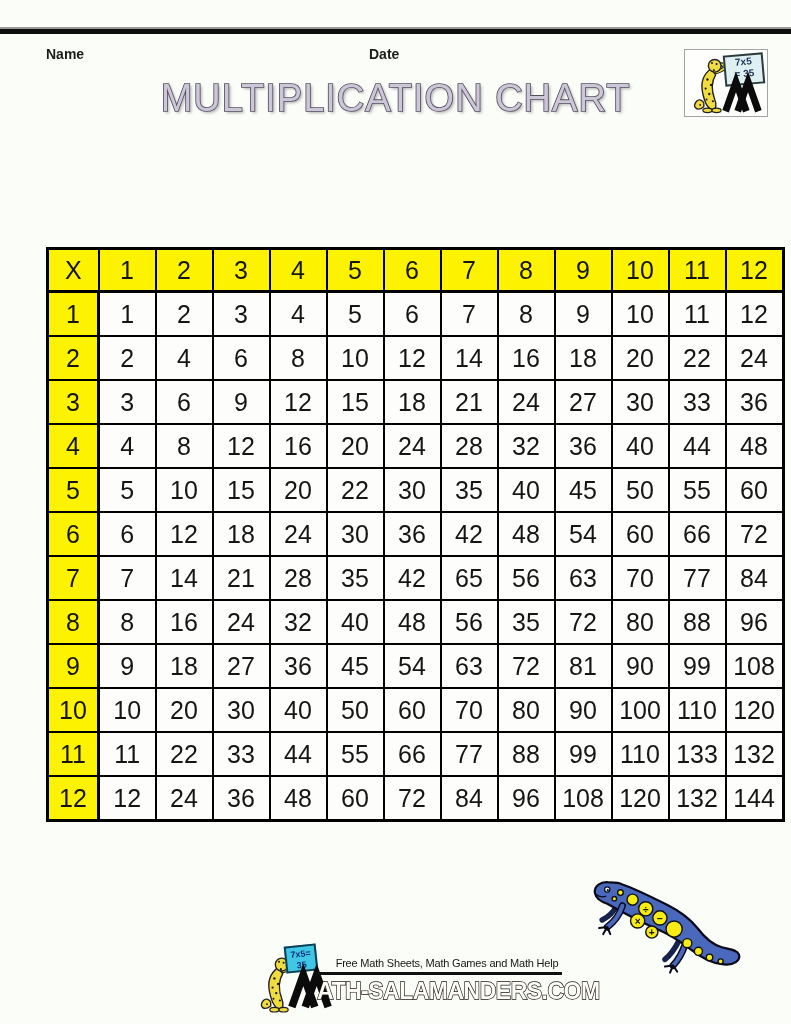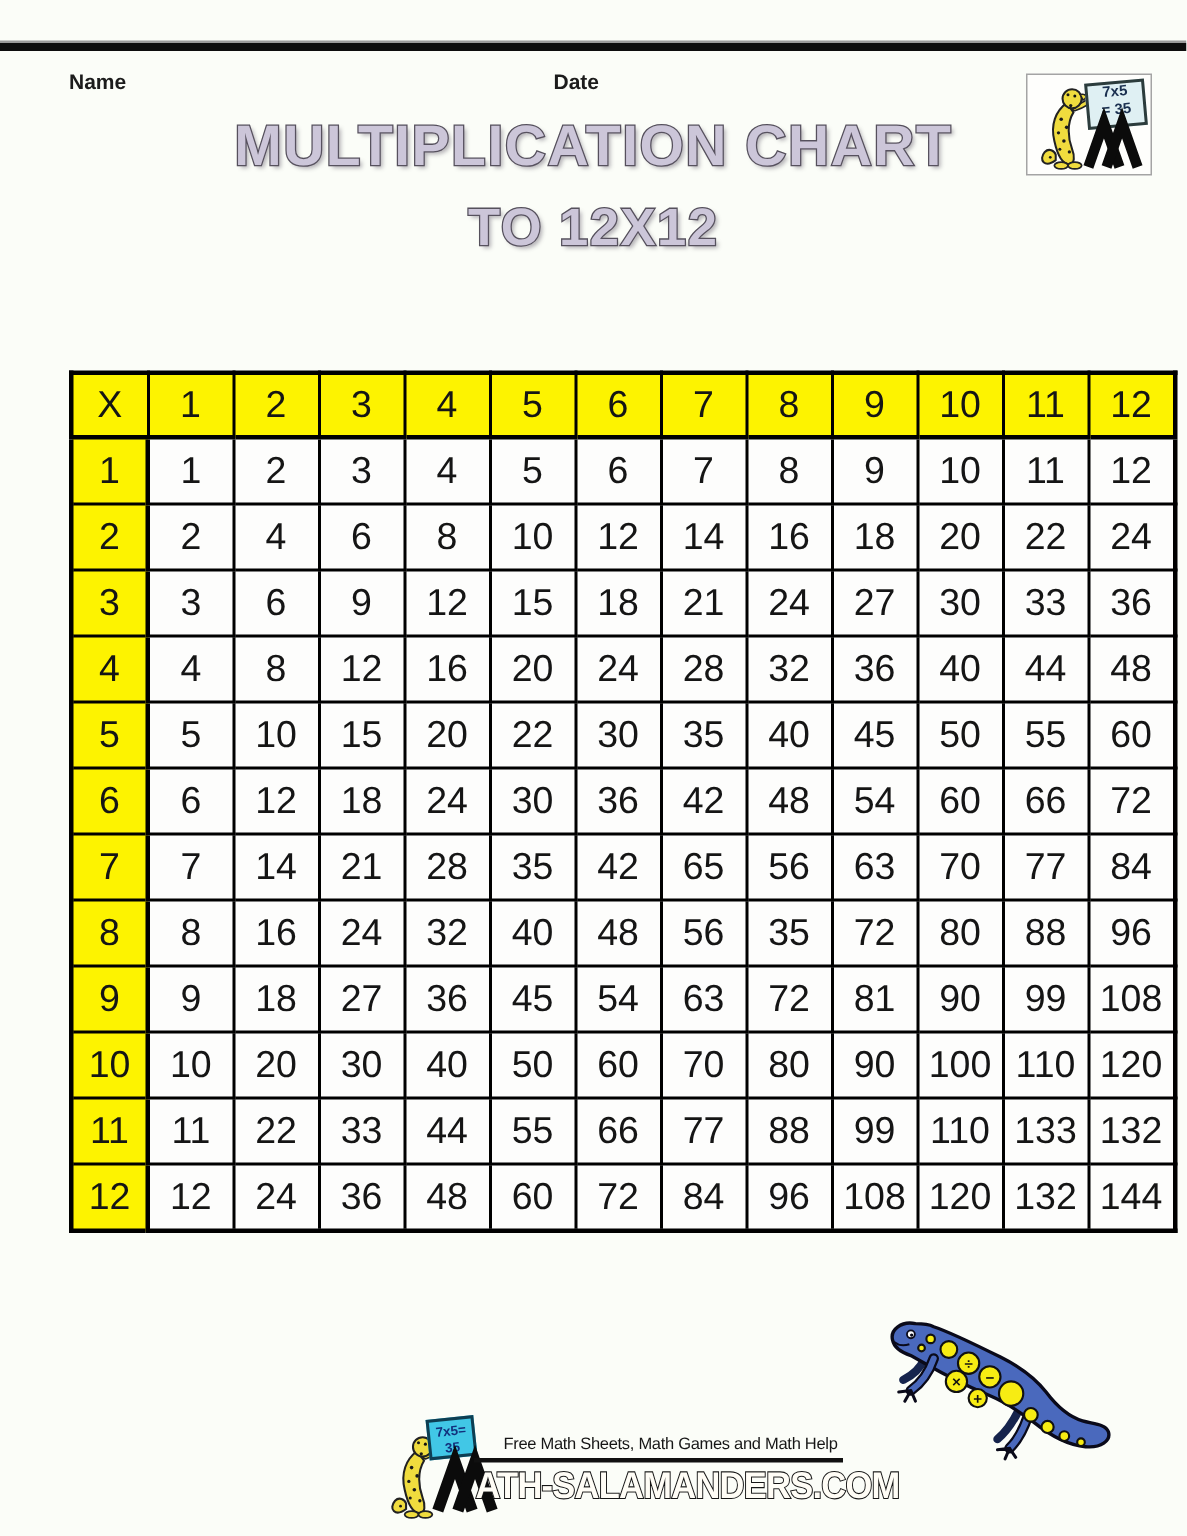--- a/index.html
+++ b/index.html
@@ -19,21 +19,21 @@
     border:1px solid #a4a4a4;background:#fefefc;}
   .logo-box .mini-board{position:absolute;left:39px;top:4px;width:36px;height:27px;
     background:var(--logo-board-pale,#dff0f3);border:2px solid #2c3c3c;
     transform:rotate(-5deg);color:#1a3050;font-size:10px;font-weight:bold;line-height:12px;
     text-align:center;}
   .logo-box .m-icon{position:absolute;left:36px;top:25px;}
   .logo-box .logo-salamander{position:absolute;left:4px;top:4px;}
 
   
   .title{position:absolute;left:0;top:76px;width:791px;text-align:center;
-    font-weight:bold;letter-spacing:1px;
+    font-weight:normal;letter-spacing:1px;
     color:var(--title-fill,#ccc6d9);
     -webkit-text-stroke:1.7px var(--title-outline,#56515d);
     paint-order:stroke fill;
     text-shadow:2px 2px 3px rgba(90,85,100,0.45);}
   .title .line1{font-size:38px;line-height:44px;}
   .title .line2{font-size:35px;line-height:44px;margin-top:10px;}
 
   
   .table-wrap{position:absolute;left:46px;top:247px;}
   table.mult{border-collapse:collapse;table-layout:fixed;background:#fdfdfc;border:3px solid #000;}
@@ -100,21 +100,20 @@
     <div>= 35</div>
   </div>
   <svg class="m-icon" width="42" height="38" viewBox="0 0 48 44" overflow="visible">
     <path d="M5,42 L17,8 L29,42" stroke="#0b0b0b" stroke-width="8" fill="none"></path>
     <path d="M19,42 L31,8 L43,42" stroke="#0b0b0b" stroke-width="8" fill="none"></path>
   </svg>
 </div>
 
 <div class="title">
   <div class="line1">MULTIPLICATION CHART</div>
-  <div class="line2">TO 12X12</div>
 </div>
 
 <div class="table-wrap">
   <table class="mult">
       <thead>
         <tr>
           <th class="corner">X</th>
           <th>1</th>
           <th>2</th>
           <th>3</th>

